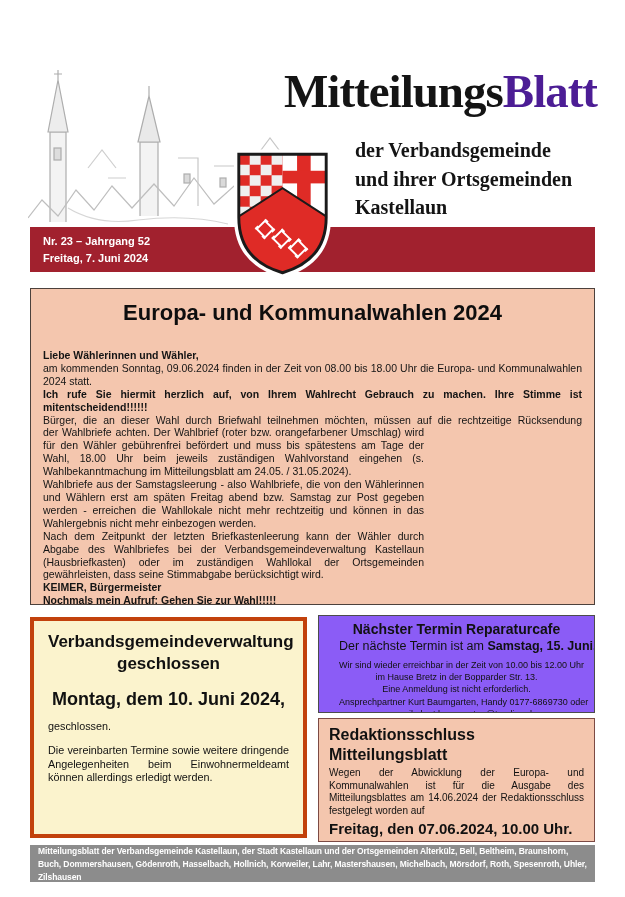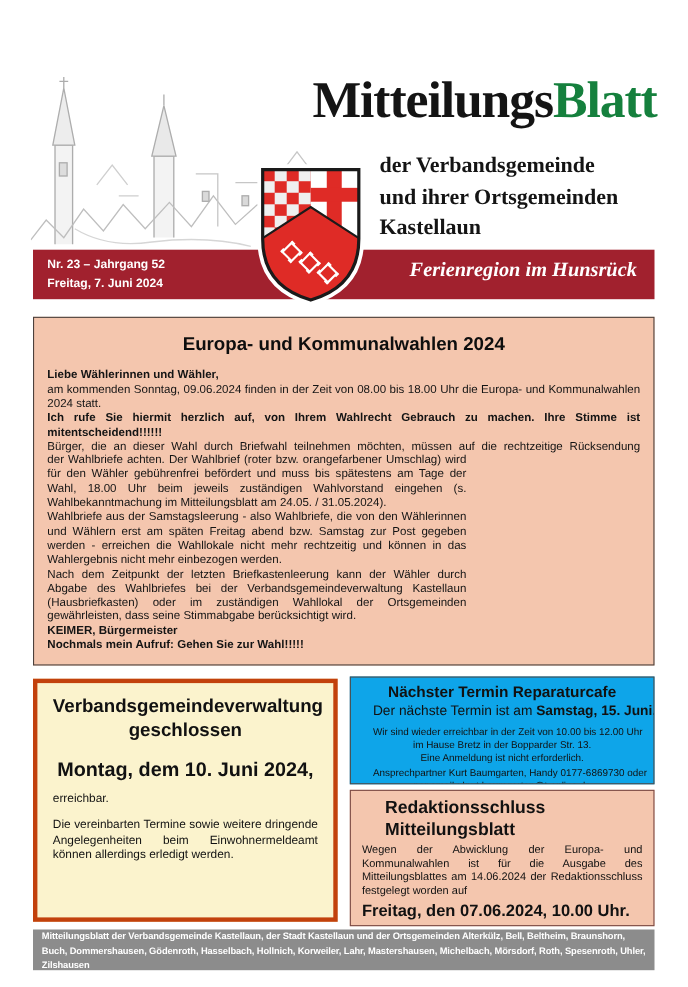--- a/index.html
+++ b/index.html
@@ -9,23 +9,23 @@
     font-family:"Liberation Sans", sans-serif; color:#111; overflow:hidden;
   }
   
   .sketch { position:absolute; left:28px; top:58px; z-index:1; }
   .masthead {
     position:absolute; right:28px; top:64px; z-index:2;
     font-family:"Liberation Serif", serif; font-weight:bold;
     font-size:47px; letter-spacing:-1px; white-space:nowrap;
   }
   .mh-black { color:#141414; }
-  .mh-red   { color:#15803d; }
+  .mh-red   { color:#4c1d95; }
   .subtitle {
-    position:absolute; left:345px; top:136px; z-index:2;
+    position:absolute; left:355px; top:136px; z-index:2;
     font-family:"Liberation Serif", serif; font-weight:bold;
     font-size:20px; line-height:28.5px; color:#141414;
   }
   .crest { position:absolute; left:232px; top:147px; z-index:4; }
   .issuebar {
     position:absolute; left:30px; top:227px; width:565px; height:45px;
     background:#a1212e; z-index:3;padding-left:27px;
   }
   .issue-left {
     position:absolute; left:13px; top:6px; color:#fff;
@@ -36,52 +36,52 @@
     font-family:"Liberation Serif", serif; font-style:italic; font-weight:bold;
     font-size:18.5px; white-space:nowrap;
   }
   
   .main-box {
     position:absolute; left:30px; top:288px; width:565px; height:317px;
     background:#f4c6ae; border:1px solid #4c413c; padding:8px 12px 6px 12px;
     overflow:hidden;
   }
   .main-title {
-    text-align:center; font-weight:bold; font-size:17px; line-height:24px;
-    margin:4px 0 10px 0; color:#0e0e0e;
+    text-align:center; font-weight:bold; font-size:22px; line-height:24px;
+    margin:4px 0 24px 0; color:#0e0e0e;
   }
   .body-txt { font-size:10.5px; line-height:12.9px; text-align:justify; color:#141414; }
   .b { font-weight:bold; }
   .force-just { text-align:justify; text-align-last:justify; }
   .wrap-row { display:flex;flex-direction:column; }
   .wrap-txt { width:381px; }
   .vote-col { width:160px; flex:0 0 160px; position:relative; }
   .vote-col svg { position:absolute; left:8px; top:2px; }
   
   .lower-left {
     position:absolute; left:30px; top:617px; width:277px; height:221px;
     background:#fbf3cd; border:4px solid #c2410c; padding:10px 14px; overflow:hidden;
   }
   .ll-title { text-align:center; font-weight:bold; font-size:17px; line-height:22px; margin-bottom:10px; }
   .ll-p  { font-size:10.8px; line-height:13.5px; text-align:justify; }
   .ll-date { text-align:center; font-weight:bold; font-size:18px; margin:14px 0 10px 0; }
   .ll-closed { font-size:10.8px; margin-bottom:12px; }
   .rc-box {
     position:absolute; left:318px; top:615px; width:277px; height:98px;
-    background:#0ea5e9; border:1px solid #4c4c4c; padding:5px 20px; overflow:hidden;
+    background:#8b5cf6; border:1px solid #4c4c4c; padding:5px 20px; overflow:hidden;
     text-align:center;
   }
   .rc-title { font-weight:bold; font-size:14px; line-height:17px; }
   .rc-line2 { font-size:12.5px; line-height:17px; margin-bottom:4px; white-space:nowrap; }
   .rc-body div { font-size:9px; line-height:12.2px; white-space:nowrap; }
   .dl-box {
     position:absolute; left:318px; top:718px; width:277px; height:124px;
     background:#f4c6ae; border:1px solid #7c4a44; padding:6px 10px; overflow:hidden;
   }
-  .dl-title { font-weight:bold; font-size:16px; line-height:20px; margin-bottom:2px;margin-left:21px; }
+  .dl-title { font-weight:bold; font-size:16px; line-height:20px; margin-bottom:2px; }
   .dl-p { font-size:10px; line-height:12.5px; text-align:justify; }
   .dl-date { font-weight:bold; font-size:15px; line-height:20px; margin:2px 0; }
   
   .footer {
     position:absolute; left:30px; top:845px; width:565px; height:37px;
     background:#8c8c8c; color:#fff; padding:0 8px;
     font-size:8.5px; font-weight:bold; line-height:13px; letter-spacing:-0.1px;
   }
 </style>
 </head>
@@ -153,21 +153,20 @@
       </g>
     </g>
     <path d="M7,7 H97 V72 Q97,116 52,129 Q7,116 7,72 Z" fill="none" stroke="#1a1a1a" stroke-width="3"></path>
   </svg>
 
   <div class="issuebar">
     <div class="issue-left">
       <div>Nr. 23 – Jahrgang 52</div>
       <div>Freitag, 7. Juni 2024</div>
     </div>
-    <div class="region">Ferienregion im Hunsrück</div>
   </div>
 
   <div class="main-box">
     <div class="main-title">Europa- und Kommunalwahlen 2024</div>
     <div class="body-txt b">Liebe Wählerinnen und Wähler,</div>
     <div class="body-txt">am kommenden Sonntag, 09.06.2024 finden in der Zeit von 08.00 bis 18.00 Uhr die Europa- und Kommunalwahlen 2024 statt.</div>
     <div class="body-txt b">Ich rufe Sie hiermit herzlich auf, von Ihrem Wahlrecht Gebrauch zu machen. Ihre Stimme ist mitentscheidend!!!!!!</div>
     <div class="body-txt force-just">Bürger, die an dieser Wahl durch Briefwahl teilnehmen möchten, müssen auf die rechtzeitige Rücksendung</div>
     <div class="wrap-row">
       <div class="wrap-txt">
@@ -188,21 +187,21 @@
       </div>
     </div>
   </div>
 
   <div class="lower-left">
     <div class="ll-title">
       <div>Verbandsgemeindeverwaltung</div>
       <div>geschlossen</div>
     </div>
     <div class="ll-date">Montag, dem 10. Juni 2024,</div>
-    <div class="ll-closed">erreichbar.</div>
+    <div class="ll-closed">geschlossen.</div>
     <div class="ll-p">Die vereinbarten Termine sowie weitere dringende Angelegenheiten beim Einwohnermeldeamt können allerdings erledigt werden.</div>
   </div>
 
   <div class="rc-box">
     <div class="rc-title">Nächster Termin Reparaturcafe</div>
     <div class="rc-line2"><span>Der nächste Termin ist am </span><b>Samstag, 15. Juni.</b></div>
     <div class="rc-body">
       <div>Wir sind wieder erreichbar in der Zeit von 10.00 bis 12.00 Uhr</div>
       <div>im Hause Bretz in der Bopparder Str. 13.</div>
       <div>Eine Anmeldung ist nicht erforderlich.</div>

